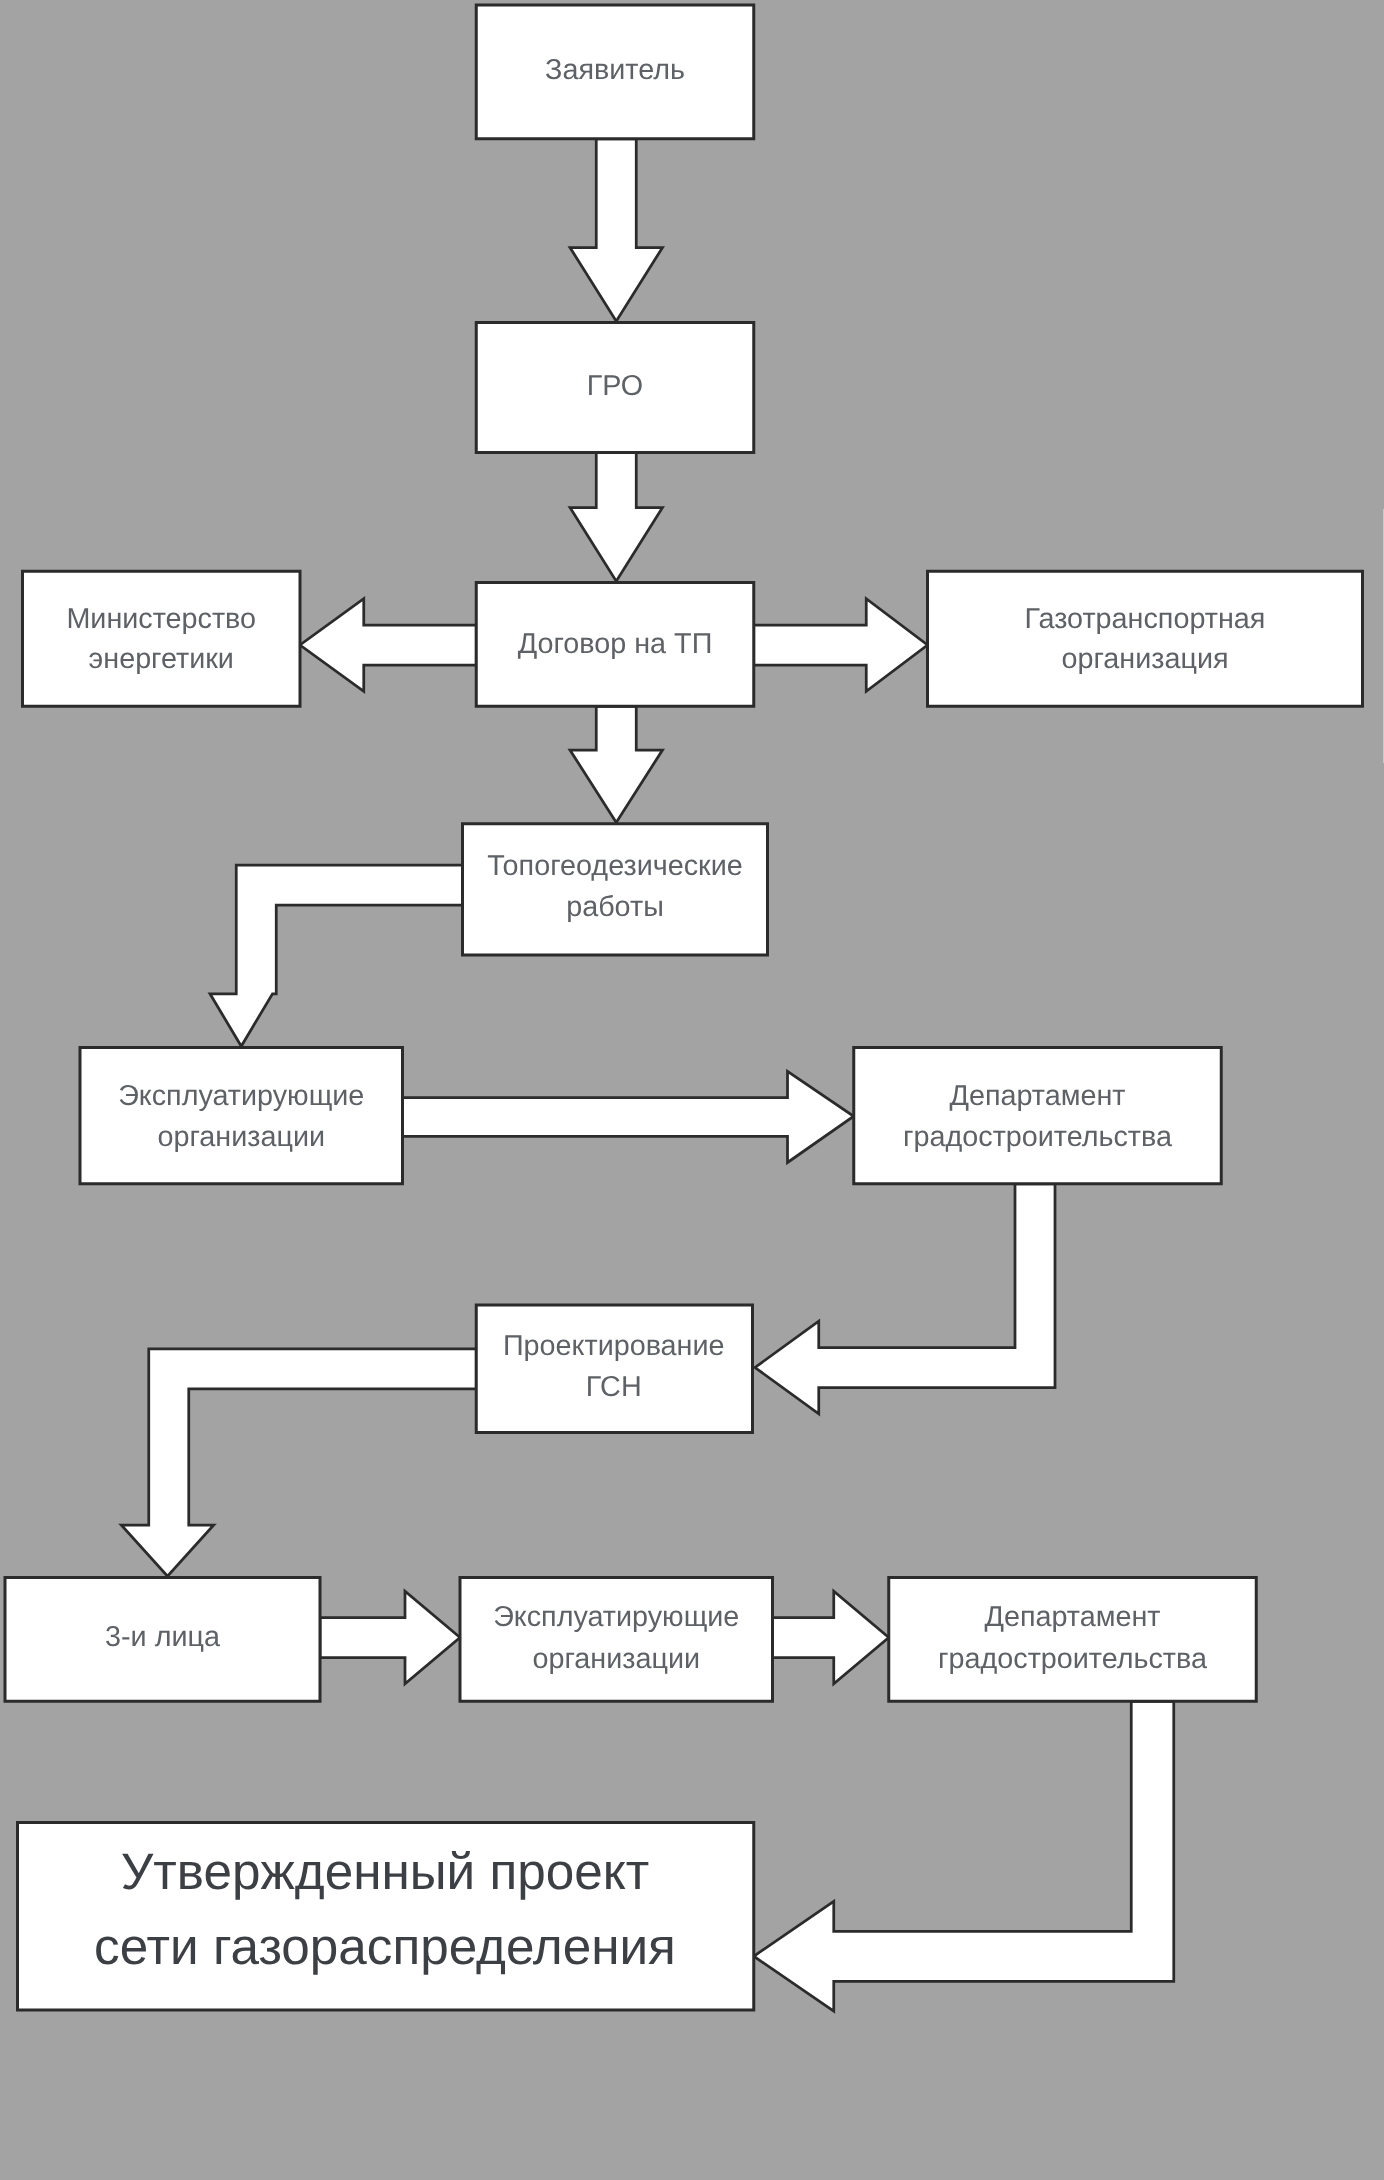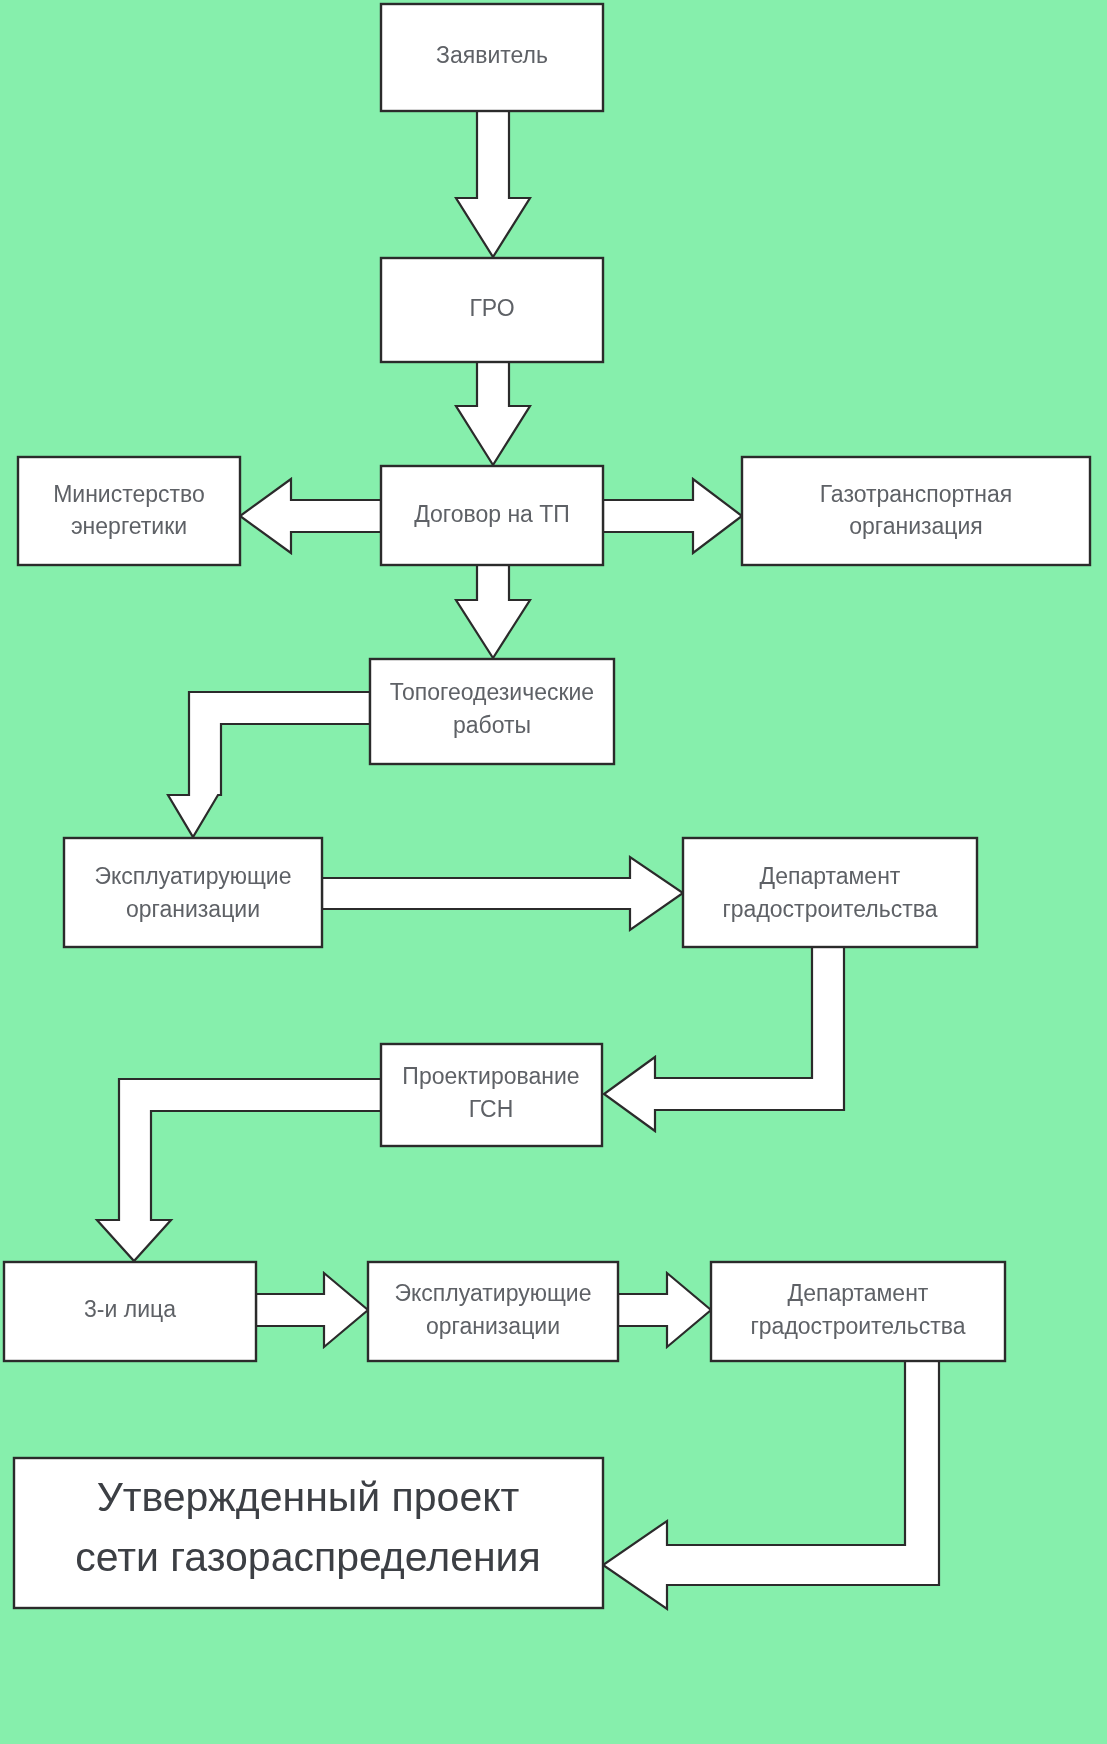--- a/index.html
+++ b/index.html
@@ -1,17 +1,17 @@
 <!DOCTYPE html>
 <html><head>
 <meta charset="utf-8">
 <style>
   html,body{margin:0;padding:0;background:#ffffff;}
   body{width:1107px;height:1744px;overflow:hidden;font-family:"Liberation Sans","DejaVu Sans",sans-serif;}
-  #stage{position:relative;width:1107px;height:1744px;background:#86efac;}
+  #stage{position:relative;width:1107px;height:1744px;background:#a3a3a3;}
   svg{position:absolute;top:0;left:0;width:1107px;height:1744px;display:block;}
   .bx{fill:#ffffff;stroke:#2b2b2b;stroke-width:2.4;}
   .ar{fill:#ffffff;stroke:#2b2b2b;stroke-width:2.2;stroke-linejoin:miter;}
   .lbl{fill:#5e6166;font-family:"Liberation Sans","DejaVu Sans",sans-serif;font-size:23px;text-anchor:middle;dominant-baseline:middle;}
   .lbl-big{fill:#3c3f44;font-family:"Liberation Sans","DejaVu Sans",sans-serif;font-size:41px;text-anchor:middle;dominant-baseline:middle;}
 </style>
 </head>
 <body>
 
 <div id="stage">

